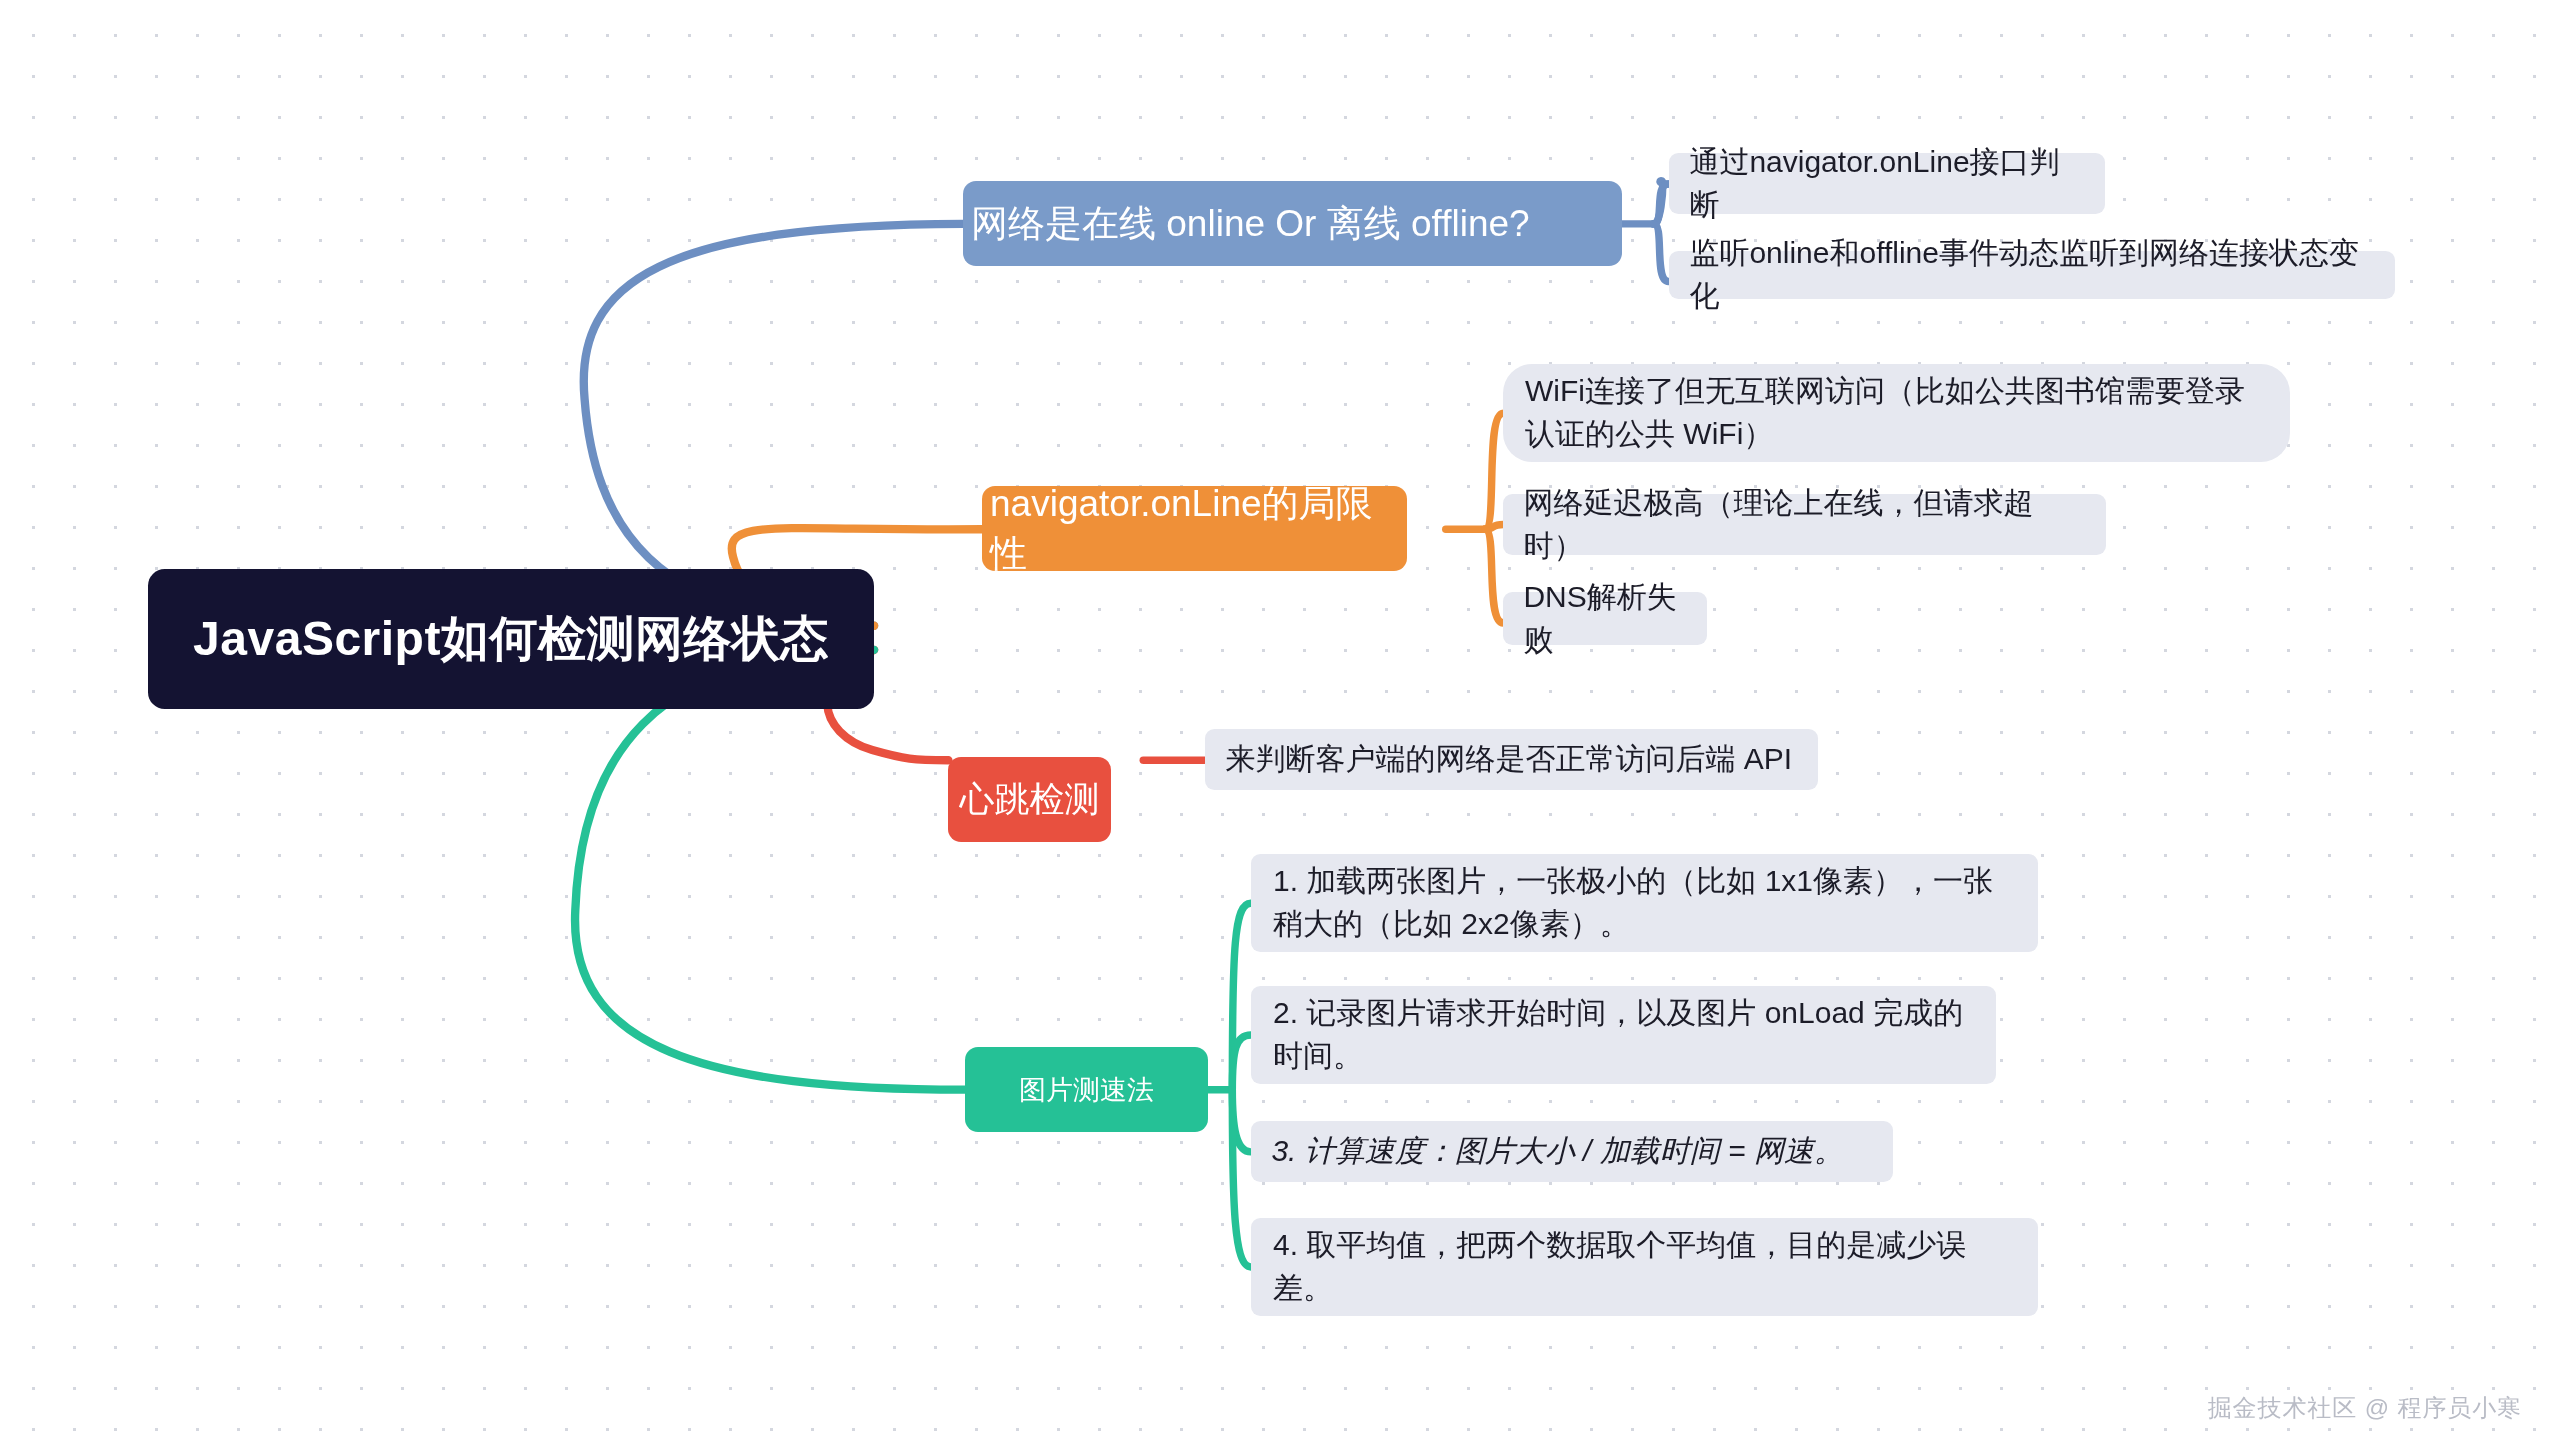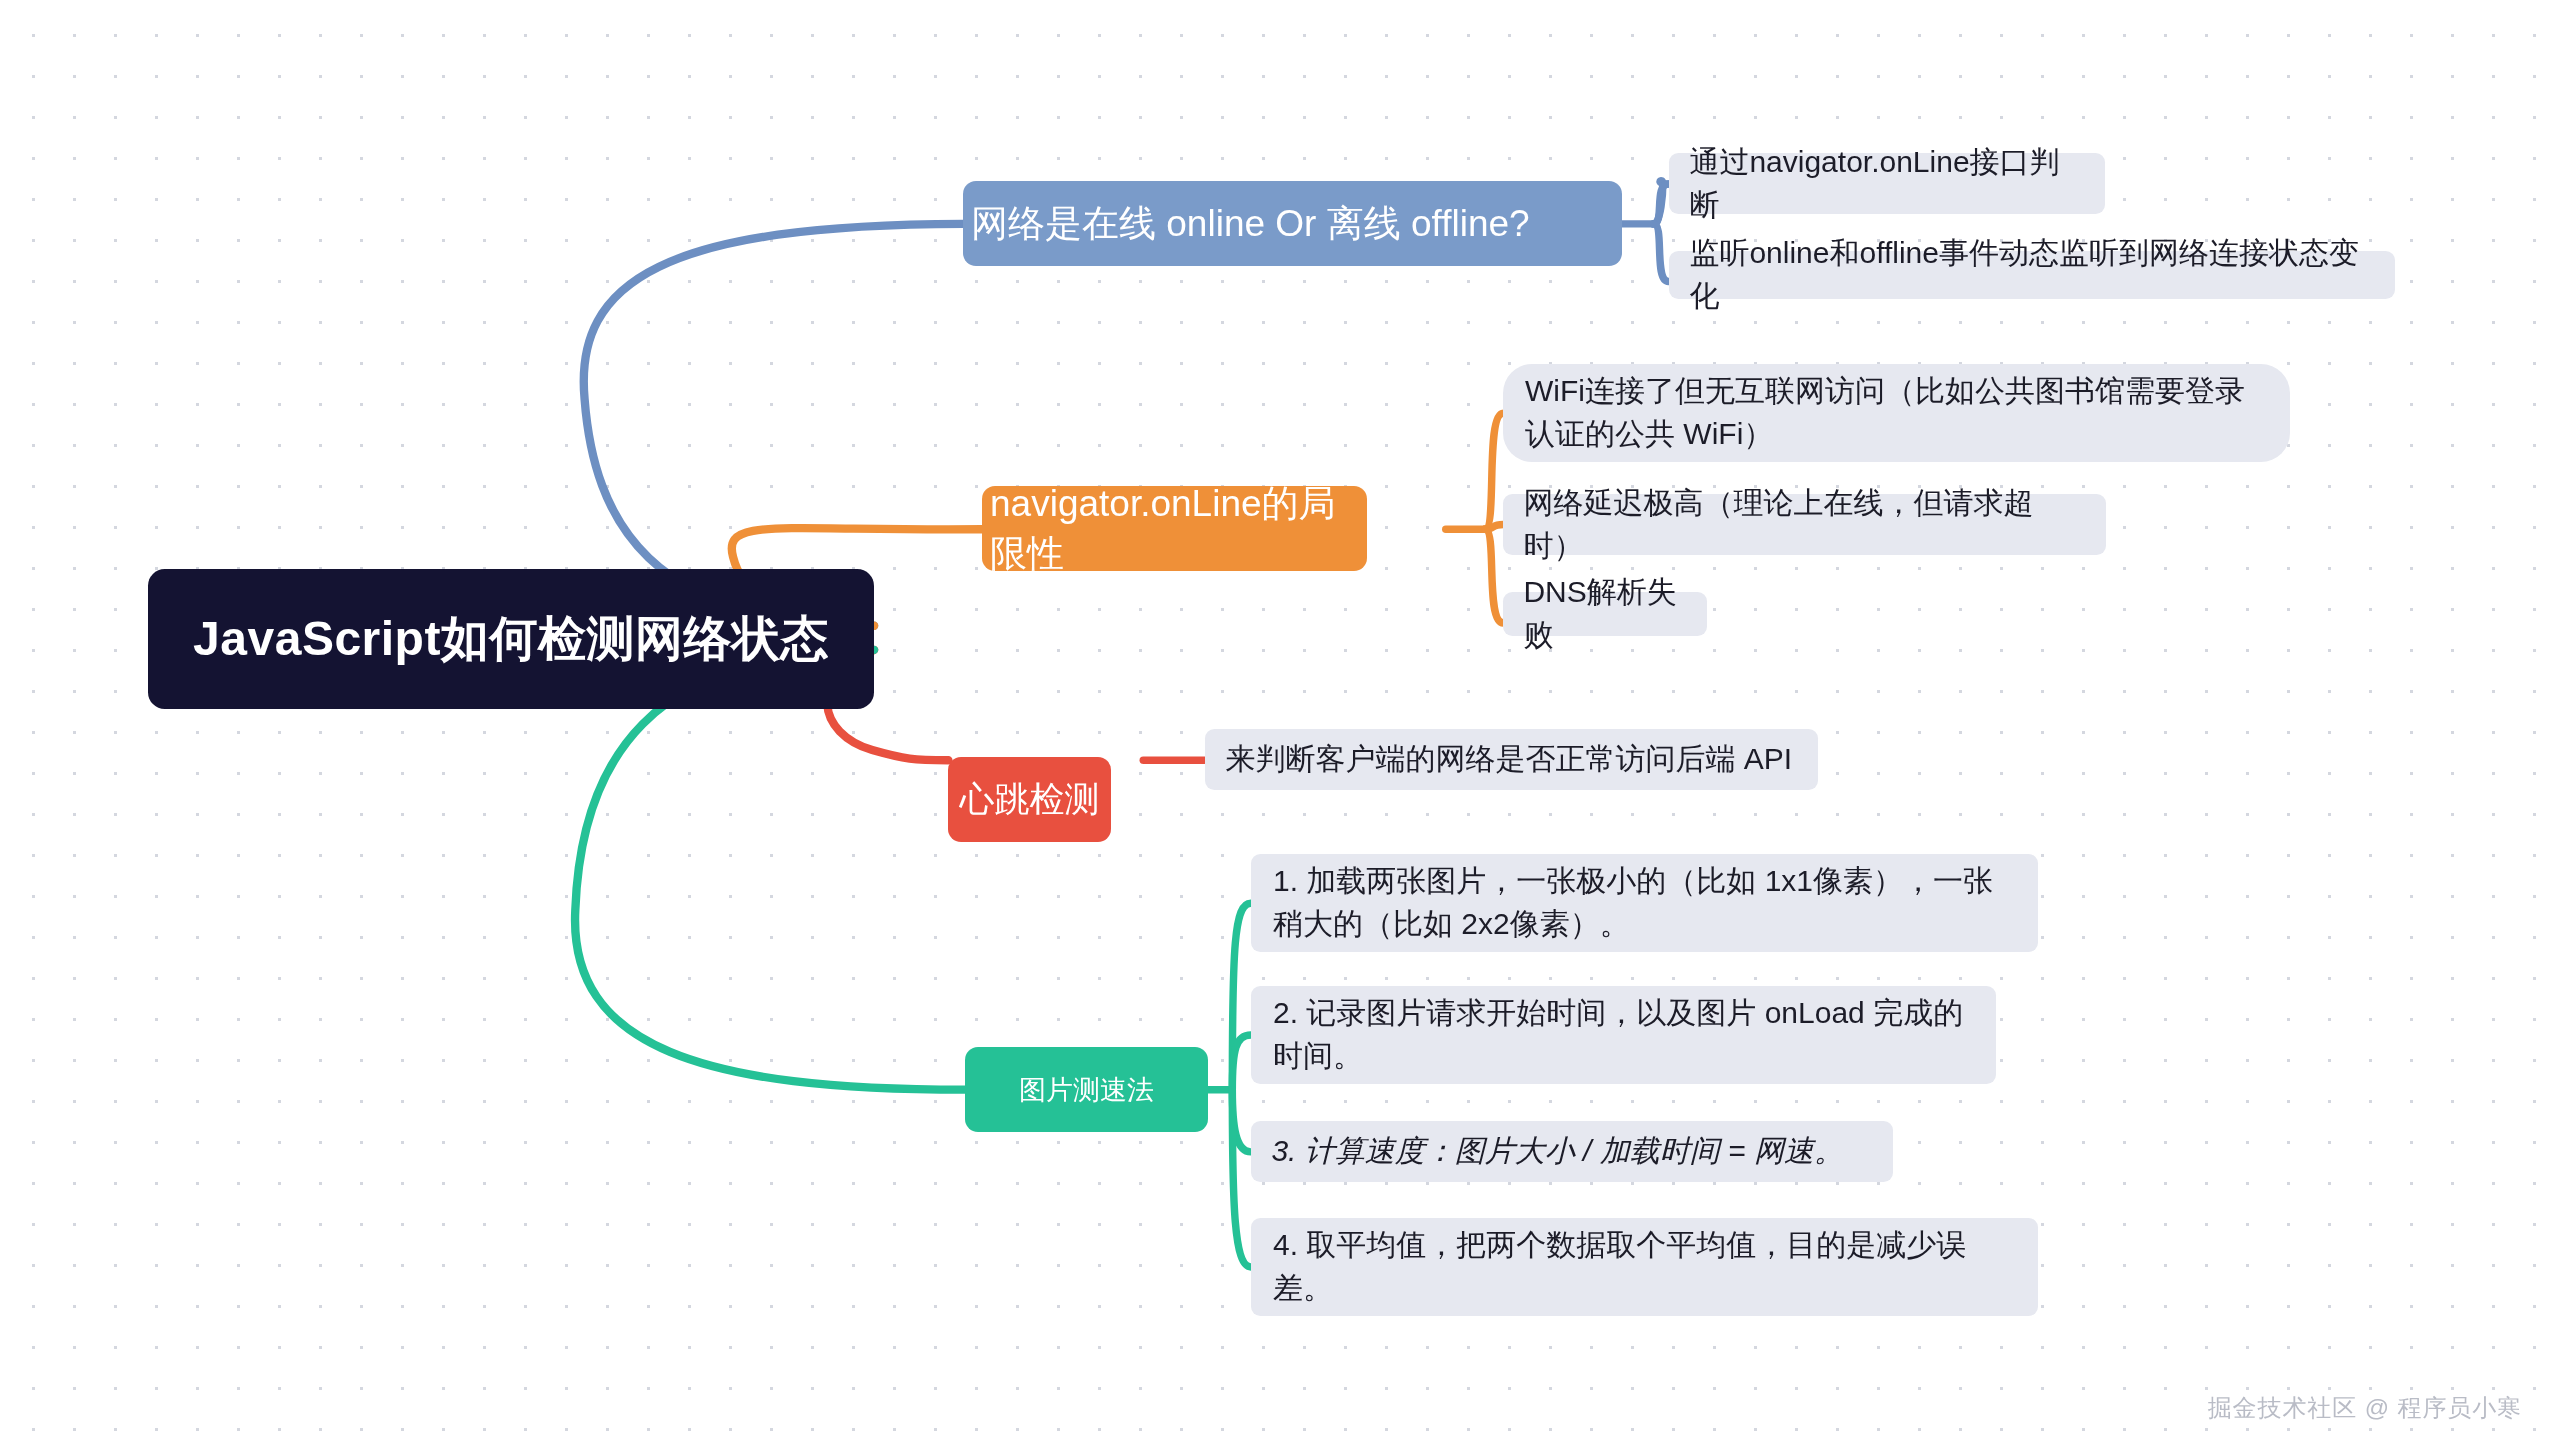--- a/index.html
+++ b/index.html
@@ -78,21 +78,21 @@
     left: 963px;
     top: 181px;
     width: 659px;
     height: 85px;
     background: #7a9bc9;
   }
 
   #branch-1 {
     left: 982px;
     top: 486px;
-    width: 385px;
+    width: 425px;
     height: 85px;
     background: #ef9038;
   }
 
   #branch-2 {
     left: 948px;
     top: 717px;
     width: 163px;
     height: 85px;
     background: #e8503f;
@@ -123,21 +123,21 @@
     padding: 15px 22px;
     align-items: center;
     z-index: 4;
   }
 
   #leaf-0-0 { left: 1669px; top: 153px;  width: 436px; height: 61px; padding: 0 20.4px; }
   #leaf-0-1 { left: 1669px; top: 251px;  width: 726px; height: 48px; padding: 0 20.4px; }
 
   #leaf-1-0 { left: 1503px; top: 364px;  width: 787px; height: 98px; border-radius: 29px; }
   #leaf-1-1 { left: 1503px; top: 494px;  width: 603px; height: 61px;  padding: 0 20.4px; }
-  #leaf-1-2 { left: 1503px; top: 592px;  width: 204px; height: 44px;  padding: 0 20.4px; }
+  #leaf-1-2 { left: 1503px; top: 592px;  width: 204px; height: 53px;  padding: 0 20.4px; }
 
   #leaf-2-0 { left: 1205px; top: 729px;  width: 613px; height: 61px;  padding: 0 20.4px; }
 
   #leaf-3-0 { left: 1251px; top: 854px;  width: 787px; height: 98px; }
   #leaf-3-1 { left: 1251px; top: 986px; width: 745px; height: 98px; }
   #leaf-3-2 { left: 1251px; top: 1121px; width: 642px; height: 61px;  padding: 0 20.4px; font-style: italic; }
   #leaf-3-3 { left: 1251px; top: 1218px; width: 787px; height: 98px; }
 
   
   #watermark {

